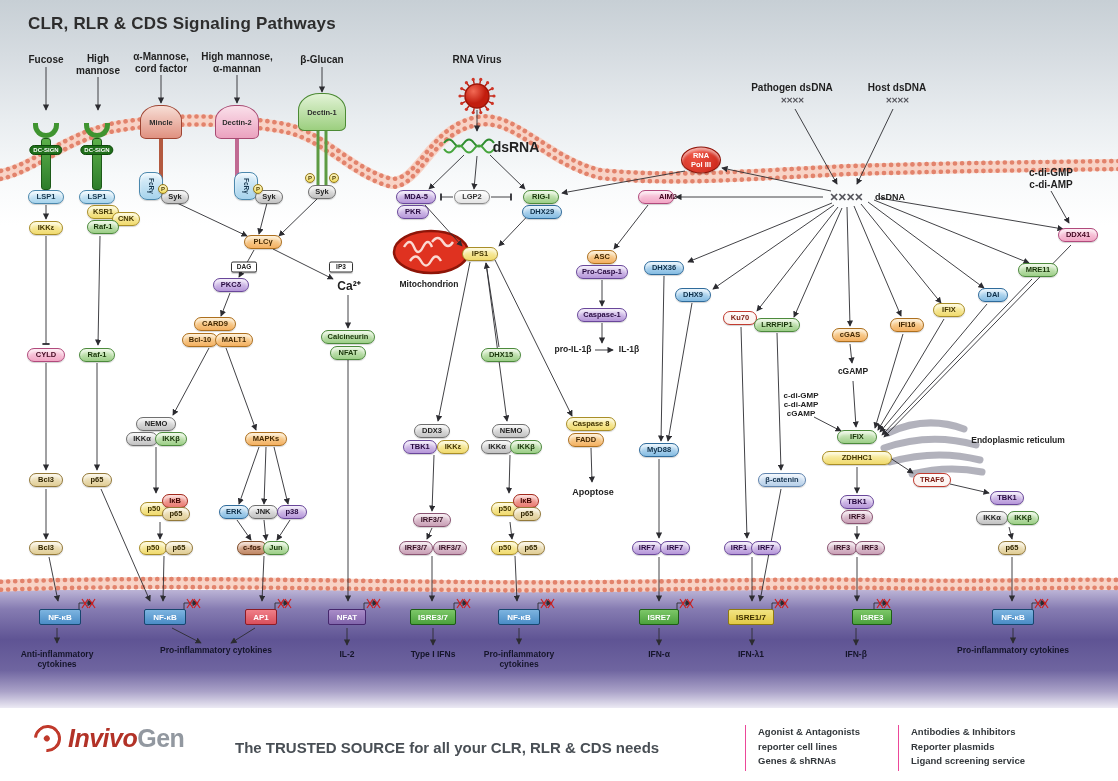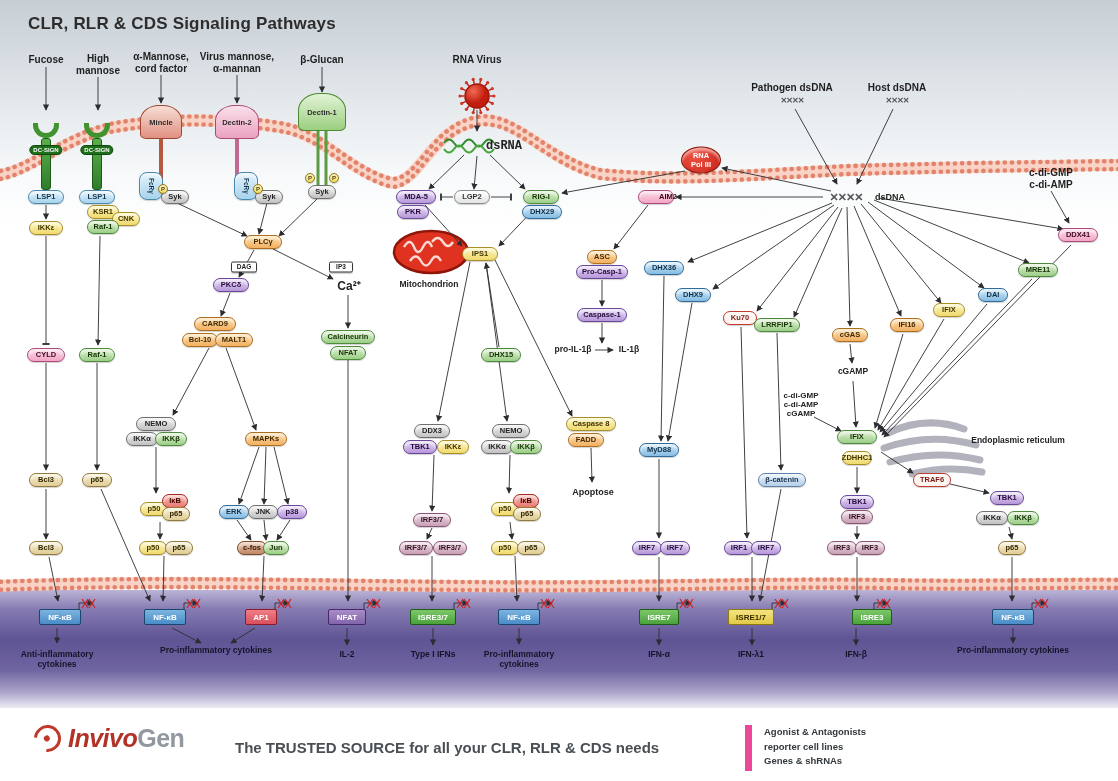--- a/index.html
+++ b/index.html
@@ -65,21 +65,21 @@
 .recpink{background:linear-gradient(180deg,#fae0ea,#eba2bf);border-color:#a84a72}
 .recgreen2{background:linear-gradient(180deg,#e2f3d6,#9ccf7f);border-color:#4c8a34}
 
 #footer{position:absolute;left:0;top:708px;width:1118px;height:73px;background:#fff;z-index:5}
 .logo{position:absolute;left:34px;top:16px;display:flex;align-items:center;gap:7px}
 .logo-icon{width:27px;height:27px;border:3.5px solid #c0392b;border-radius:50%;border-left-color:transparent;transform:rotate(-40deg);position:relative}
 .logo-icon::after{content:"";position:absolute;left:7px;top:7px;width:6px;height:6px;border-radius:50%;background:#c0392b}
 .logo-invivo{font-size:25px;font-weight:bold;font-style:italic;color:#b23227;letter-spacing:-.5px}
 .logo-gen{font-size:25px;font-weight:bold;color:#9298a0;letter-spacing:-.5px}
 .tagline{position:absolute;left:235px;top:31px;font-size:15px;font-weight:bold;color:#494f55}
-.svc{position:absolute;top:17px;font-size:9.5px;font-weight:bold;color:#33383c;line-height:1.55;padding-left:12px;border-left:7px solid #ec4899;min-height:46px}
+.svc{position:absolute;top:17px;font-size:9.5px;font-weight:bold;color:#33383c;line-height:1.55;padding-left:12px;border-left:1px solid #ec4899;min-height:46px}
 #svc1{left:745px}
 #svc2{left:898px}
 </style>
 </head>
 <body>
 
 <div id="stage">
   <div class="nucleus"></div>
 
   <svg id="wires" width="1118" height="781">
@@ -333,32 +333,32 @@
       <div class="ligand" style="left: 46px; top: 60px;">Fucose</div>
       <div class="ligand multi" style="left: 98px; top: 64px;">
         <div>High</div>
         <div>mannose</div>
       </div>
       <div class="ligand multi" style="left: 161px; top: 62px;">
         <div>α-Mannose,</div>
         <div>cord factor</div>
       </div>
       <div class="ligand multi" style="left: 237px; top: 62px;">
-        <div>Virus mannose,</div>
+        <div>High mannose,</div>
         <div>α-mannan</div>
       </div>
       <div class="ligand" style="left: 322px; top: 60px;">β-Glucan</div>
       <div class="ligand" style="left: 477px; top: 60px;">RNA Virus</div>
       <div class="ligand" style="left: 792px; top: 88px;">Pathogen dsDNA</div>
       <div class="ligand" style="left: 897px; top: 88px;">Host dsDNA</div>
       <div class="ligand multi" style="left: 1051px; top: 178px;">
         <div>c-di-GMP</div>
         <div>c-di-AMP</div>
       </div>
-      <div class="lbl" style="font-size: 12px; left: 504px; top: 147px; font-family: Liberation Mono, monospace;">dsRNA</div>
+      <div class="lbl" style="font-size: 14px; left: 516px; top: 147px;">dsRNA</div>
       <div class="lbl" style="font-size: 9px; left: 890px; top: 197px;">dsDNA</div>
       <div class="lbl" style="font-size: 8.5px; left: 429px; top: 285px;">Mitochondrion</div>
       <div class="lbl" style="font-size: 12px; left: 349px; top: 287px;">Ca²⁺</div>
       <div class="lbl" style="font-size: 8.5px; left: 573px; top: 350px;">pro-IL-1β</div>
       <div class="lbl" style="font-size: 8.5px; left: 629px; top: 350px;">IL-1β</div>
       <div class="lbl" style="font-size: 9px; left: 593px; top: 492px;">Apoptose</div>
       <div class="lbl" style="font-size: 8.5px; left: 853px; top: 372px;">cGAMP</div>
       <div class="lbl multi" style="font-size: 8px; left: 801px; top: 405px;">
         <div>c-di-GMP</div>
         <div>c-di-AMP</div>
@@ -452,21 +452,21 @@
       <div class="pill c-purple" style="width: 30px; left: 675px; top: 548px;">IRF7</div>
       <div class="pill c-purple" style="width: 30px; left: 739px; top: 548px;">IRF1</div>
       <div class="pill c-purple" style="width: 30px; left: 766px; top: 548px;">IRF7</div>
       <div class="pill c-pink" style="width: 40px; left: 1078px; top: 235px;">DDX41</div>
       <div class="pill c-green" style="width: 40px; left: 1038px; top: 270px;">MRE11</div>
       <div class="pill c-blue" style="width: 30px; left: 993px; top: 295px;">DAI</div>
       <div class="pill c-yellow" style="width: 32px; left: 949px; top: 310px;">IFIX</div>
       <div class="pill c-orange" style="width: 34px; left: 907px; top: 325px;">IFI16</div>
       <div class="pill c-orange" style="width: 36px; left: 850px; top: 335px;">cGAS</div>
       <div class="pill c-green" style="width: 40px; left: 857px; top: 437px;">IFIX</div>
-      <div class="pill c-yellow" style="width: 30px; left: 857px; top: 458px;">ZDHHC1</div>
+      <div class="pill c-yellow" style="width: 70px; left: 857px; top: 458px;">ZDHHC1</div>
       <div class="pill c-redline" style="width: 38px; left: 932px; top: 480px;">TRAF6</div>
       <div class="pill c-purple" style="width: 34px; left: 857px; top: 502px;">TBK1</div>
       <div class="pill c-mauve" style="width: 32px; left: 857px; top: 517px;">IRF3</div>
       <div class="pill c-purple" style="width: 34px; left: 1007px; top: 498px;">TBK1</div>
       <div class="pill c-gray" style="width: 32px; left: 992px; top: 518px;">IKKα</div>
       <div class="pill c-green" style="width: 32px; left: 1023px; top: 518px;">IKKβ</div>
       <div class="pill c-mauve" style="width: 30px; left: 842px; top: 548px;">IRF3</div>
       <div class="pill c-mauve" style="width: 30px; left: 870px; top: 548px;">IRF3</div>
       <div class="pill c-tan" style="width: 28px; left: 1012px; top: 548px;">p65</div>
       <div class="receptor cup-rec recgreen" style="left: 46px; top: 148px; transform: none;">
@@ -519,14 +519,19 @@
     <div class="logo">
       <span class="logo-icon"></span>
       <span><span class="logo-invivo">Invivo</span><span class="logo-gen">Gen</span></span>
     </div>
     <div class="tagline">The TRUSTED SOURCE for all your CLR, RLR &amp; CDS needs</div>
     <div class="svc" id="svc1">
         <div class="svc-item">Agonist &amp; Antagonists</div>
         <div class="svc-item">reporter cell lines</div>
         <div class="svc-item">Genes &amp; shRNAs</div>
       </div>
+    <div class="svc" id="svc2">
+        <div class="svc-item">Antibodies &amp; Inhibitors</div>
+        <div class="svc-item">Reporter plasmids</div>
+        <div class="svc-item">Ligand screening service</div>
+      </div>
   </div>
 </div>
 
 </body></html>

